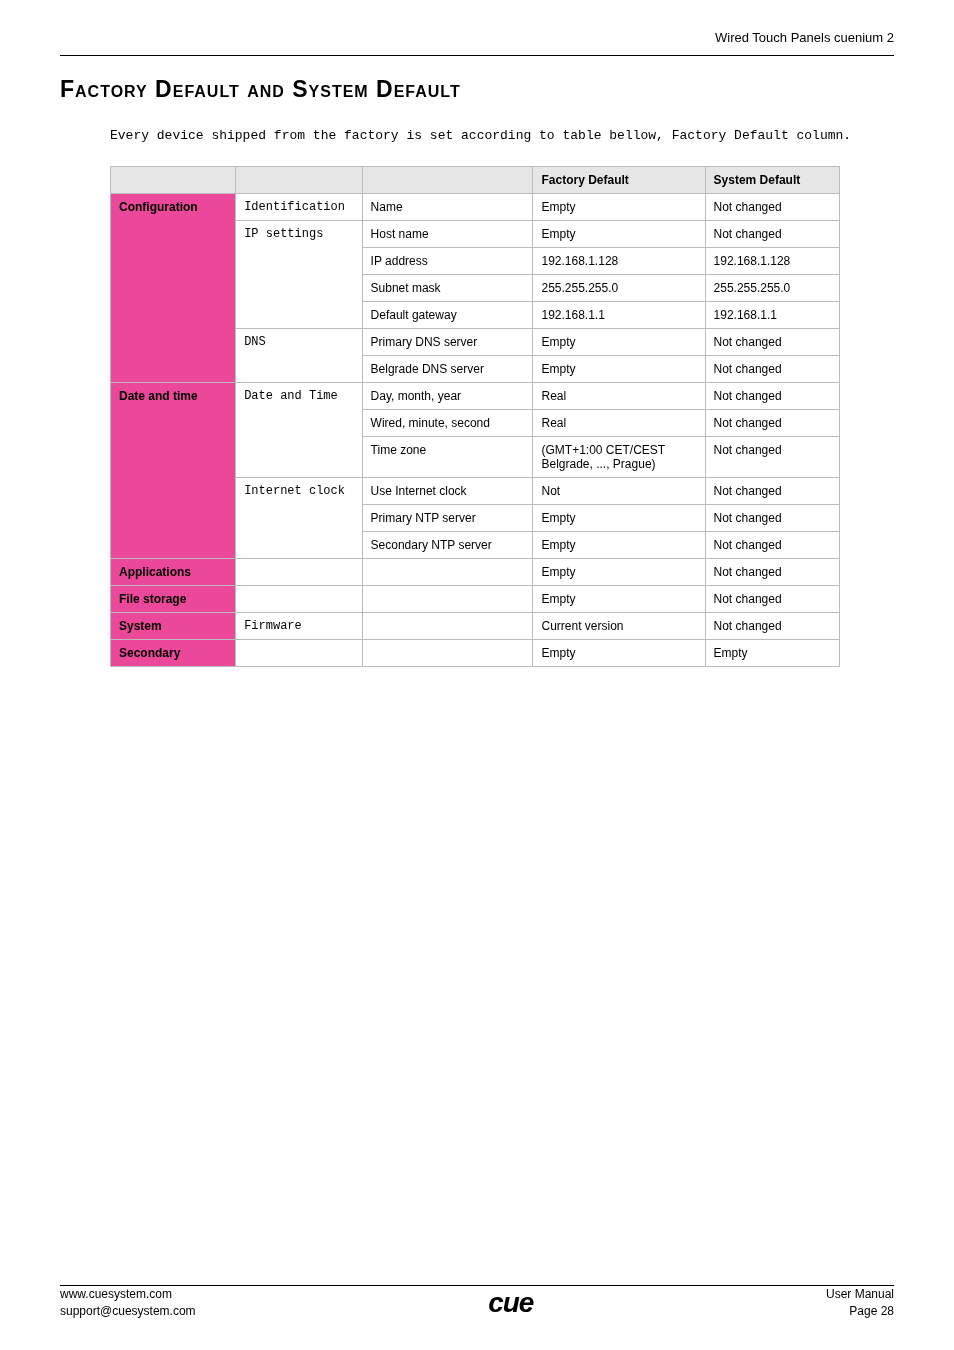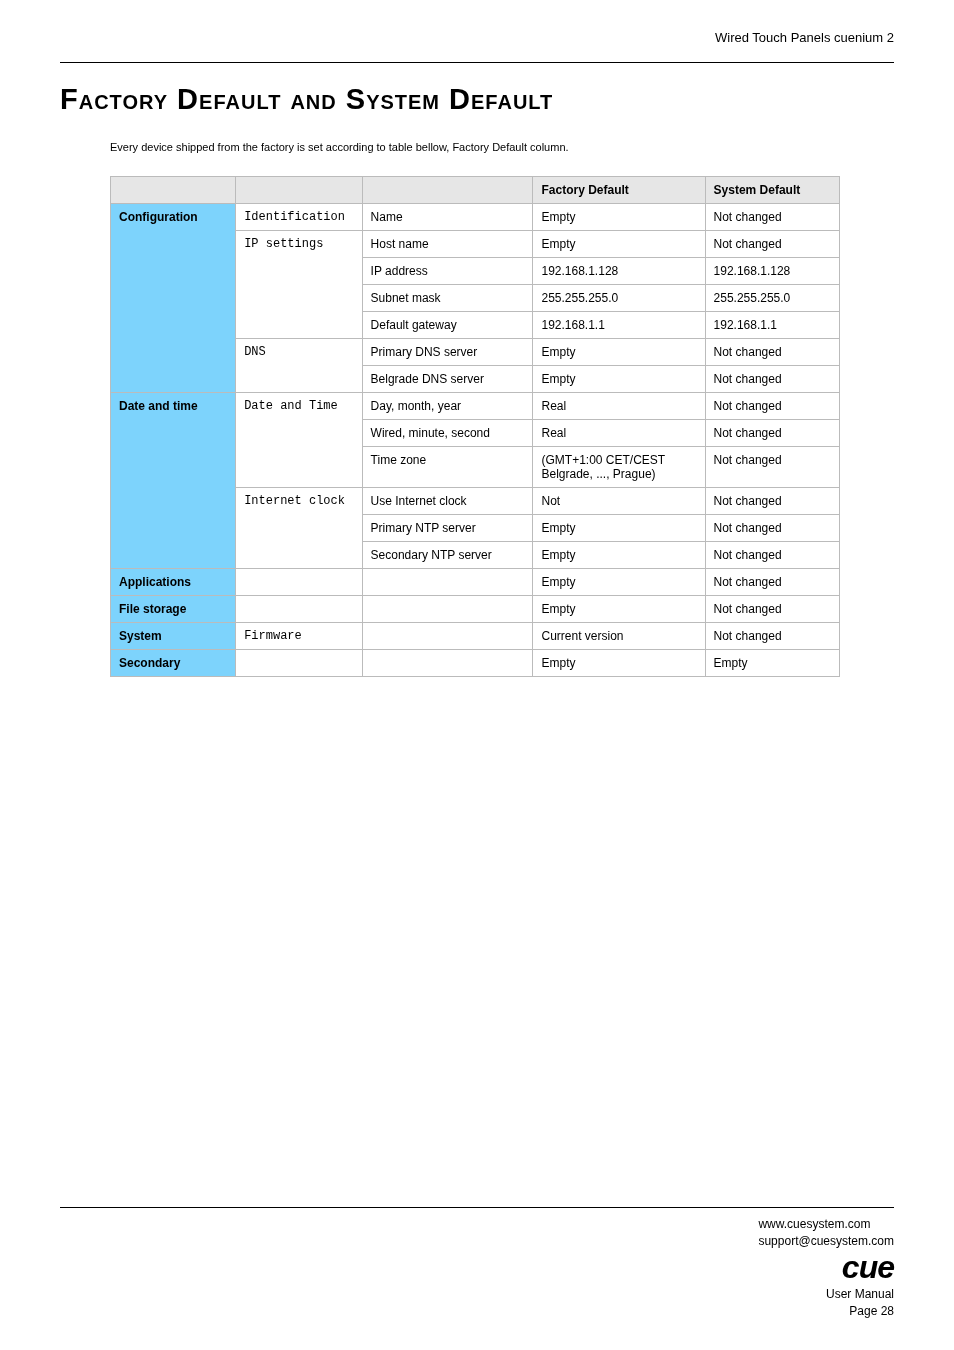--- a/index.html
+++ b/index.html
@@ -13,35 +13,36 @@
     position: relative;
     box-sizing: border-box;
   }
   .page {
     padding: 30px 60px 0 60px;
   }
   .header-line {
     border-bottom: 1px solid #000;
     text-align: right;
     font-size: 13px;
-    padding-bottom: 17px;
+    padding-bottom: 10px;
     margin-bottom: 18px;
   }
   h1 {
     font-family: Verdana, Geneva, sans-serif;
     font-variant: small-caps;
     font-weight: bold;
-    font-size: 29px;
+    font-size: 23px;
     margin: 20px 0 24px 0;
     letter-spacing: 1px;
   }
   .body-text {
-    font-size: 11px;
+    font-size: 13px;
     line-height: 1.45;
     margin: 0 0 12px 50px;
+    font-family: Liberation Mono, monospace;
   }
   table {
     border-collapse: collapse;
     margin: 20px 0 12px 50px;
     width: 730px;
     font-size: 12px;
   }
   th, td {
     border: 1px solid #bbb;
     padding: 6px 8px;
@@ -50,46 +51,45 @@
   }
   thead th {
     background: #e6e6e6;
     font-weight: bold;
   }
   thead th.blank {
     background: #e6e6e6;
   }
   .rowhead {
     font-weight: bold;
-    background: #7dd3fc;
+    background: #ec4899;
     width: 110px;
   }
   td.sub1 { width: 110px; font-family: Liberation Mono, monospace; }
   td.sub2 { width: 160px; }
   td.fd { width: 160px; }
   td.sd { width: 120px; }
   .footer {
     position: absolute;
     bottom: 30px;
     left: 60px;
     right: 60px;
     border-top: 1px solid #000;
-    padding-top: 8px;
+    padding-top: 0;
     font-size: 12px;
     display: flex;
     justify-content: space-between;
-    align-items: flex-end;
-    flex-direction: column;
+    align-items: center;
   }
   .footer-left { text-align: left; line-height: 1.4; }
   .footer-right { text-align: right; line-height: 1.4; }
   .footer-center {
     font-weight: 900;
     font-style: italic;
-    font-size: 32px;
+    font-size: 28px;
     letter-spacing: -1px;
     font-family: Arial, sans-serif;
   }
 </style>
 </head>
 <body>
 
 <div class="page">
   <div class="header-line">Wired Touch Panels cuenium 2</div>
 

